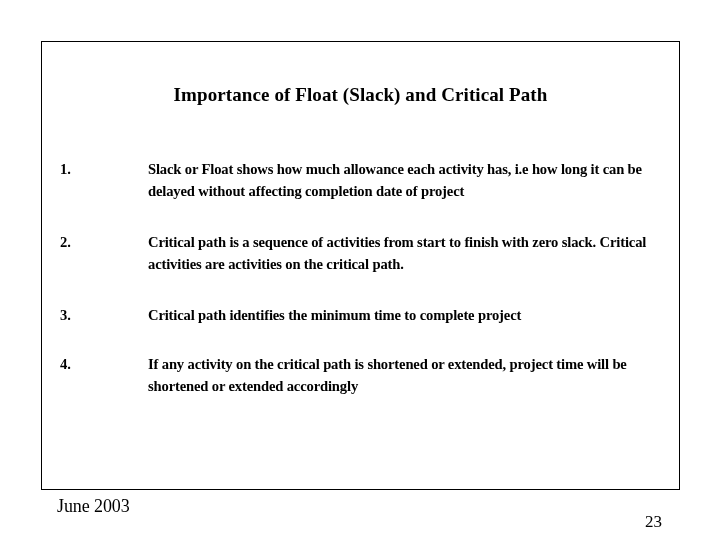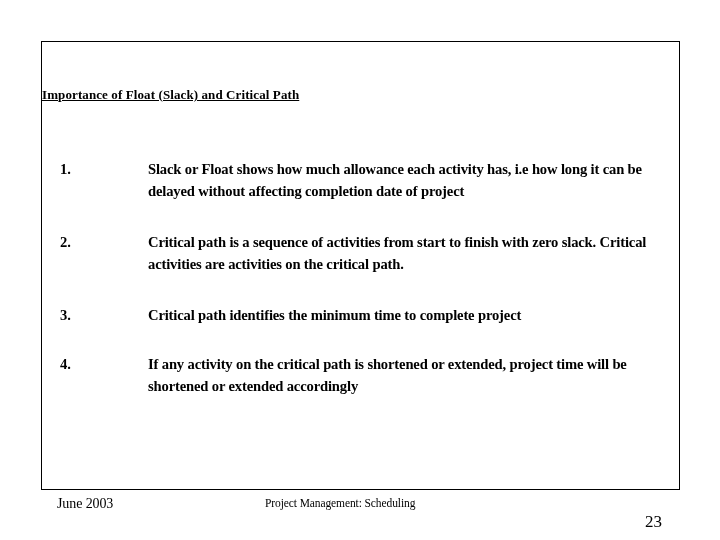--- a/index.html
+++ b/index.html
@@ -35,26 +35,26 @@
     box-sizing: border-box;
     background: #ffffff;
   }
 
   
   #slide-title {
     position: absolute;
     left: 0;
     top: 42px;
     width: 100%;
-    font-size: 13px;
+    text-align: center;
+    font-size: 19px;
     font-weight: bold;
     letter-spacing: 0.1px;
     line-height: 22px;
     white-space: nowrap;
-    text-decoration: underline;
   }
 
   
   #bullet-list {
     position: absolute;
     left: 18px;
     top: 116px;
     width: 604px;
   }
 
@@ -88,21 +88,21 @@
     position: absolute;
     left: 0;
     top: 492px;
     width: 720px;
     height: 48px;
   }
   #footer-date {
     position: absolute;
     left: 57px;
     top: 4px;
-    font-size: 14px;
+    font-size: 18px;
     font-weight: normal;
     letter-spacing: -0.1px;
     white-space: nowrap;
   }
   #footer-center {
     position: absolute;
     left: 265px;
     top: 5px;
     font-size: 11.5px;
     font-weight: normal;
@@ -147,17 +147,16 @@
       <div class="list-item">
         <span class="item-number">4.</span>
         <span class="item-text">If any activity on the critical path is shortened or extended, project time will be shortened or extended accordingly</span>
       </div>
 
     </div>
   </div>
 
   <div id="slide-footer">
     <div id="footer-date">June 2003</div>
-    <div id="footer-center">Project Management: Scheduling</div>
     <div id="footer-page-number">23</div>
   </div>
 
 </div>
 
 </body></html>

